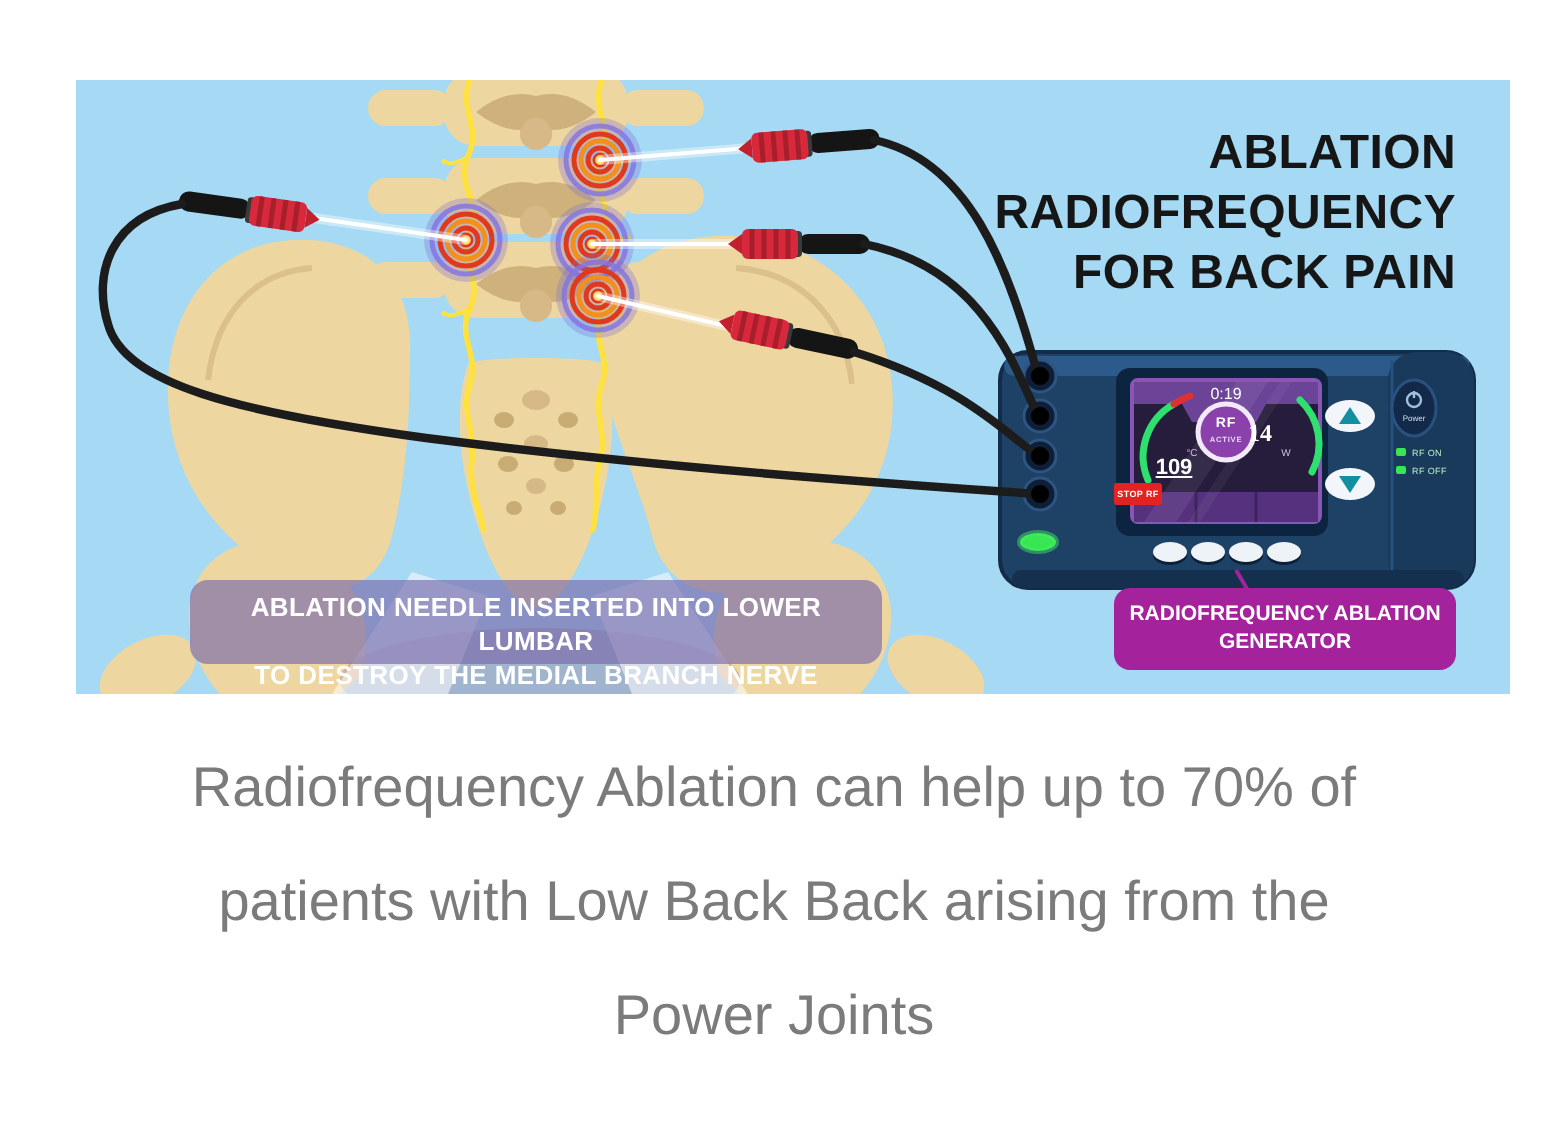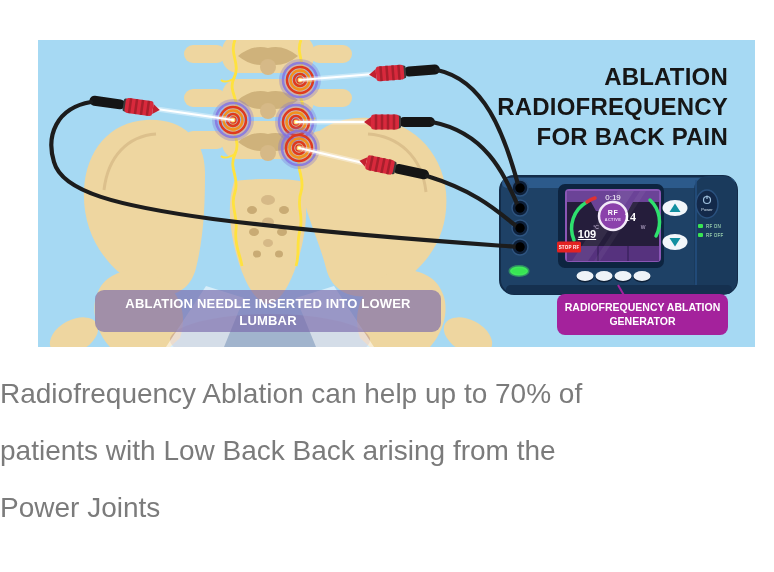--- a/index.html
+++ b/index.html
@@ -10,21 +10,21 @@
   .overlay{position:absolute;white-space:nowrap;}
   .fig-title{position:absolute;top:22px;right:27px;text-align:right;font-weight:800;
              font-size:24px;line-height:30px;color:#161616;letter-spacing:0.2px;}
   .needle-callout{position:absolute;left:57px;top:250px;width:346px;height:42px;
              background:rgba(122,107,172,0.66);border-radius:9px;color:#fff;font-weight:700;
              font-size:13px;line-height:17px;text-align:center;padding-top:5px;box-sizing:border-box;
              letter-spacing:0.2px;}
   .generator-callout{position:absolute;left:519px;top:254px;width:171px;height:41px;
              background:#a4229c;border-radius:8px;color:#fff;font-weight:700;
              font-size:10.5px;line-height:14px;text-align:center;padding-top:6px;box-sizing:border-box;}
-  .caption{position:absolute;left:0;top:365px;width:774px;text-align:left;color:#7b7b7b;
+  .caption{position:absolute;left:0;top:365px;width:774px;text-align:center;color:#7b7b7b;
            font-size:28px;line-height:57px;font-weight:400;}
   
   .ctr{transform:translate(-50%,-50%);}
   .screen-timer{left:575px;top:157px;font-size:8px;font-weight:400;color:#fff;}
   .rf-badge{left:575px;top:172px;font-size:7px;font-weight:800;color:#fff;letter-spacing:0.5px;}
   .rf-state{left:575px;top:180px;font-size:3.8px;font-weight:700;color:#e9d7f5;letter-spacing:0.4px;}
   .temp-value{left:549px;top:194px;font-size:11px;font-weight:700;color:#fff;text-decoration:underline;}
   .temp-unit{left:558px;top:187px;font-size:5px;color:#cdbde0;}
   .power-value{left:592px;top:177px;font-size:12px;font-weight:700;color:#fff;font-family:Liberation Serif, serif;}
   .power-unit{left:605px;top:187px;font-size:5px;color:#cdbde0;}
@@ -222,20 +222,21 @@
     </svg>
 
     <div class="fig-title">
       <div>ABLATION</div>
       <div>RADIOFREQUENCY</div>
       <div>FOR BACK PAIN</div>
     </div>
 
     <div class="needle-callout">
       <div>ABLATION NEEDLE INSERTED INTO LOWER LUMBAR</div>
+      <div>TO DESTROY THE MEDIAL BRANCH NERVE</div>
     </div>
     <div class="generator-callout">
       <div>RADIOFREQUENCY ABLATION</div>
       <div>GENERATOR</div>
     </div>
 
     <div class="overlay ctr screen-timer">0:19</div>
     <div class="overlay ctr rf-badge">RF</div>
     <div class="overlay ctr rf-state">ACTIVE</div>
     <div class="overlay ctr temp-value">109</div>

